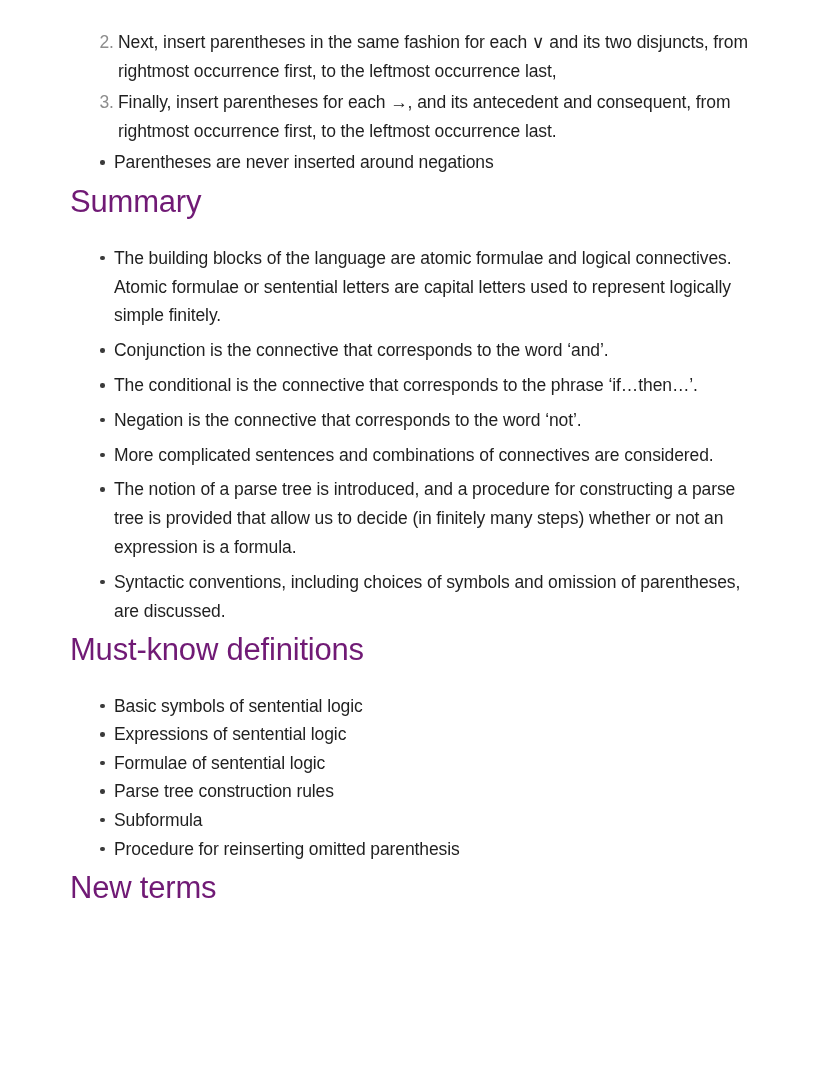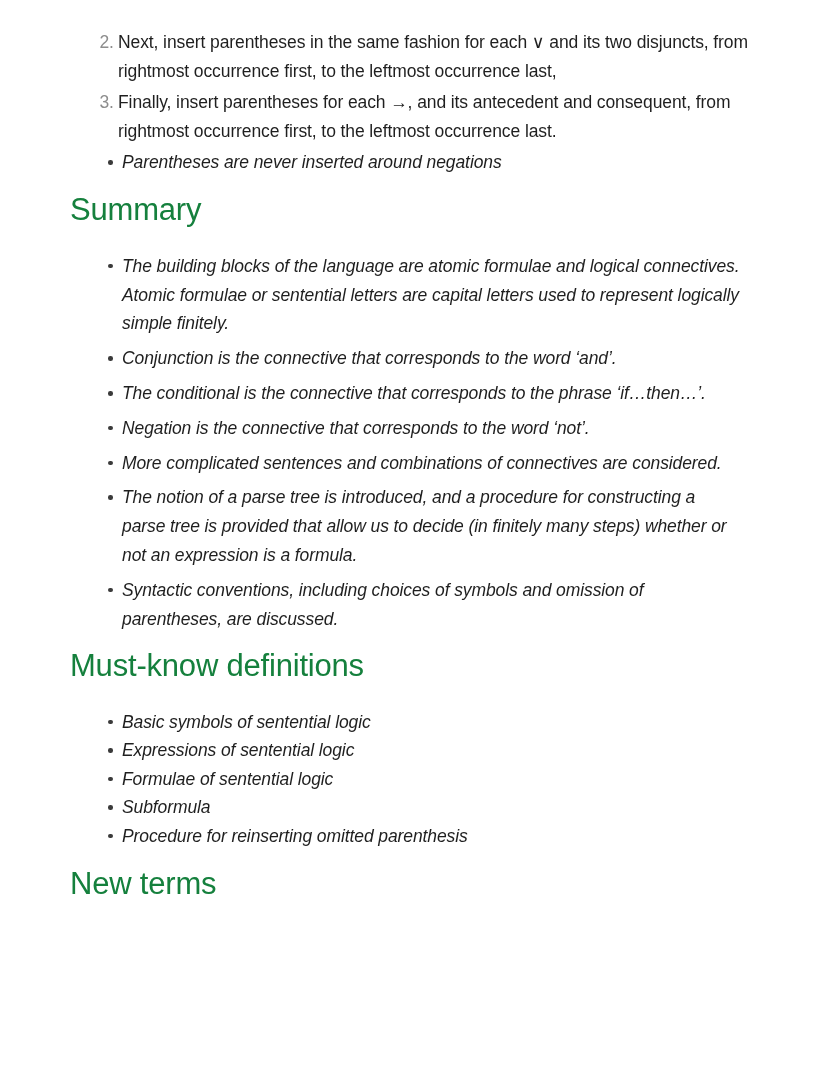--- a/index.html
+++ b/index.html
@@ -50,23 +50,22 @@
   .ol-text {
     font-size: 17.5px;
     line-height: 28.5px;
     color: #1f1f1f;
     letter-spacing: -0.1px;
     max-width: 634px;
   }
 
   .ul-block {
     list-style: none;
-    margin: 16px;
+    margin: 8px;
     padding: 0;
-    font-style: italic;
   }
   .ul-item {
     position: relative;
     padding-left: 36px;
     margin-bottom: 1px;
   }
   .ul-bullet {
     position: absolute;
     left: 22px;
     top: 12px;
@@ -84,21 +83,21 @@
   }
 
   
   .top-section .ul-block { margin-top: 2px; }
   .top-section .ul-item { padding-left: 36px; }
 
   
   h2.section-title {
     font-size: 31px;
     font-weight: 300;
-    color: #15803d;
+    color: #701a75;
     margin: 0;
     letter-spacing: -0.2px;
     line-height: 1.1;
   }
 
   .gap-summary-title { margin-top: 32px; }
   .gap-summary-list  { margin-top: 25px; }
   .gap-mustknow-title{ margin-top: 34px; }
   .gap-mustknow-list { margin-top: 24px; }
   .gap-newterms-title{ margin-top: 34px; }
@@ -184,20 +183,24 @@
       <li class="ul-item">
         <span class="ul-bullet"></span>
         <span class="ul-text">Expressions of sentential logic</span>
       </li>
       <li class="ul-item">
         <span class="ul-bullet"></span>
         <span class="ul-text">Formulae of sentential logic</span>
       </li>
       <li class="ul-item">
         <span class="ul-bullet"></span>
+        <span class="ul-text">Parse tree construction rules</span>
+      </li>
+      <li class="ul-item">
+        <span class="ul-bullet"></span>
         <span class="ul-text">Subformula</span>
       </li>
       <li class="ul-item">
         <span class="ul-bullet"></span>
         <span class="ul-text">Procedure for reinserting omitted parenthesis</span>
       </li>
     </ul>
   </section>
 
   <section>

